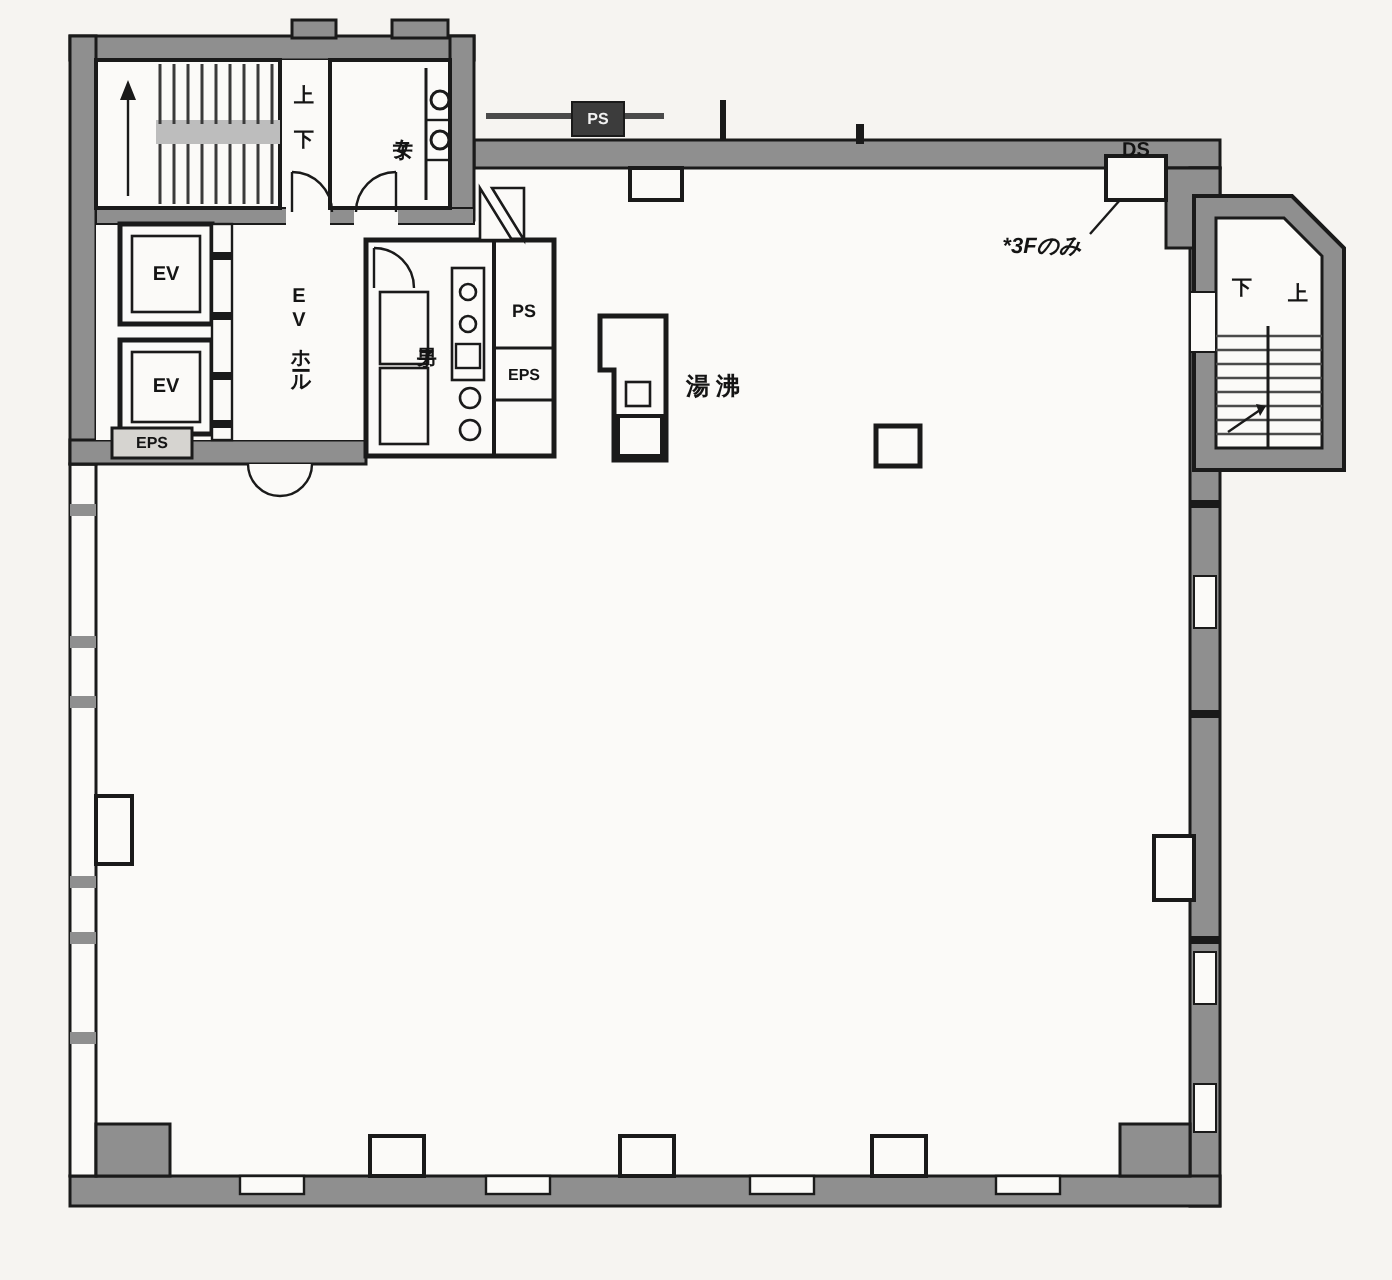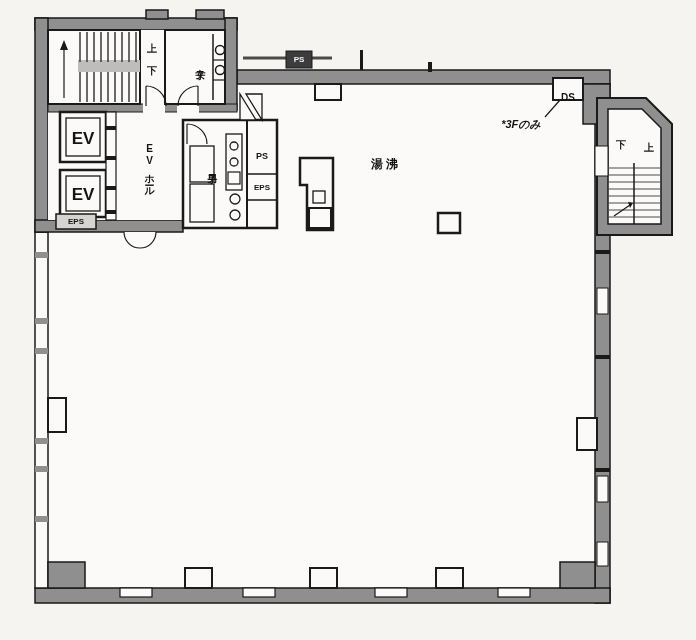--- a/index.html
+++ b/index.html
@@ -3,21 +3,21 @@
 <meta charset="utf-8">
 <style>
   html,body{margin:0;padding:0;background:#f6f4f1;}
   #stage{position:relative;width:696px;height:640px;background:#f6f4f1;overflow:hidden;
          font-family:"Liberation Sans","DejaVu Sans",sans-serif;color:#1a1a1a;}
   #plan-svg{position:absolute;left:0;top:0;}
   .lbl{position:absolute;transform:translate(-50%,-50%);white-space:nowrap;
        font-weight:bold;color:#141414;line-height:1;letter-spacing:0;}
   .vlbl{writing-mode:vertical-rl;text-orientation:upright;letter-spacing:1px;}
   .sz8{font-size:8px;} .sz9{font-size:9px;} .sz10{font-size:10px;}
-  .sz11{font-size:11px;} .sz12{font-size:12px;} .sz13{font-size:17px;}
+  .sz11{font-size:11px;} .sz12{font-size:12px;} .sz13{font-size:10px;}
   .white{color:#f2f2f2;}
 </style>
 </head>
 <body>
 
 <div id="stage">
 
 <svg id="plan-svg" width="696" height="640" viewBox="0 0 696 640">
 
   <rect x="48" y="84" width="547" height="506" fill="#fbfaf8" stroke="none"></rect>
@@ -226,20 +226,20 @@
 <div class="lbl sz10" style="left:152px;top:49px;">上</div>
 <div class="lbl sz10" style="left:152px;top:71px;">下</div>
 <div class="lbl vlbl sz10" style="left:200px;top:62px;">女子</div>
 <div class="lbl sz13" style="left:83px;top:138px;">EV</div>
 <div class="lbl sz13" style="left:83px;top:194px;">EV</div>
 <div class="lbl vlbl sz10" style="left:149px;top:168px;">EVホール</div>
 <div class="lbl sz8" style="left:76px;top:222px;">EPS</div>
 <div class="lbl vlbl sz10" style="left:212px;top:166px;">男子</div>
 <div class="lbl sz9" style="left:262px;top:156px;">PS</div>
 <div class="lbl sz8" style="left:262px;top:188px;">EPS</div>
-<div class="lbl sz12" style="left:358px;top:164px;letter-spacing:3px;margin-left:28px;">湯沸</div>
+<div class="lbl sz12" style="left:358px;top:193px;letter-spacing:3px;">湯沸</div>
 <div class="lbl sz8 white" style="left:299px;top:60px;">PS</div>
-<div class="lbl sz10" style="left:568px;top:98px;">DS</div>
+<div class="lbl sz10" style="left:568px;top:76px;">DS</div>
 <div class="lbl sz11" style="left:521px;top:124px;font-style:italic;">*3Fのみ</div>
 <div class="lbl sz10" style="left:621px;top:145px;">下</div>
 <div class="lbl sz10" style="left:649px;top:148px;">上</div>
 
 </div>
 
 </body></html>

